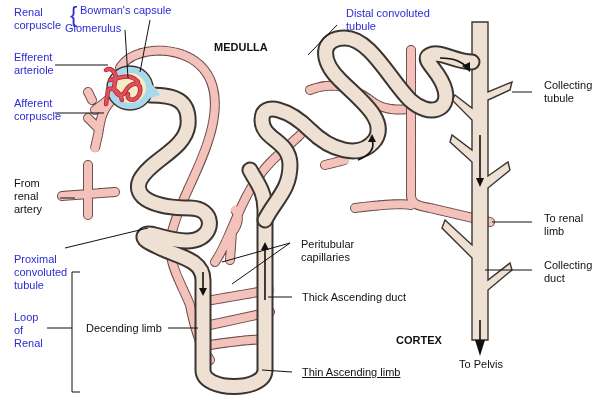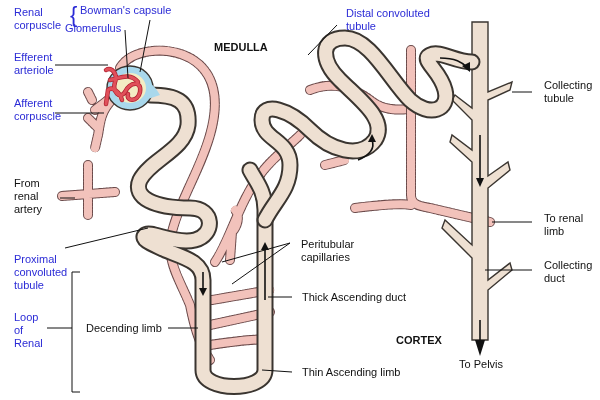--- a/index.html
+++ b/index.html
@@ -127,15 +127,15 @@
 tubule</div>
 <div class="lbl black" style="left:538px;top:79px;">Collecting
 tubule</div>
 <div class="lbl black" style="left:538px;top:212px;">To renal
 limb</div>
 <div class="lbl black" style="left:538px;top:259px;">Collecting
 duct</div>
 <div class="lbl black" style="left:295px;top:238px;">Peritubular
 capillaries</div>
 <div class="lbl black" style="left:296px;top:291px;">Thick Ascending duct</div>
-<div class="lbl black" style="left:296px;top:366px;">Thin Ascending limb</div>
+<div class="lbl black" style="left:296px;top:366px;text-decoration:underline;">Thin Ascending limb</div>
 <div class="lbl black bold" style="left:390px;top:334px;">CORTEX</div>
 <div class="lbl black" style="left:453px;top:358px;">To Pelvis</div>
 
 </body></html>

